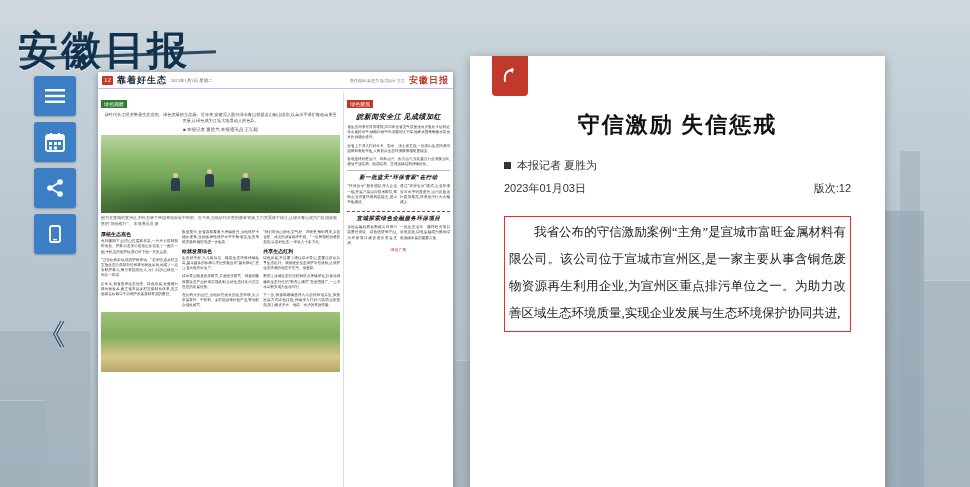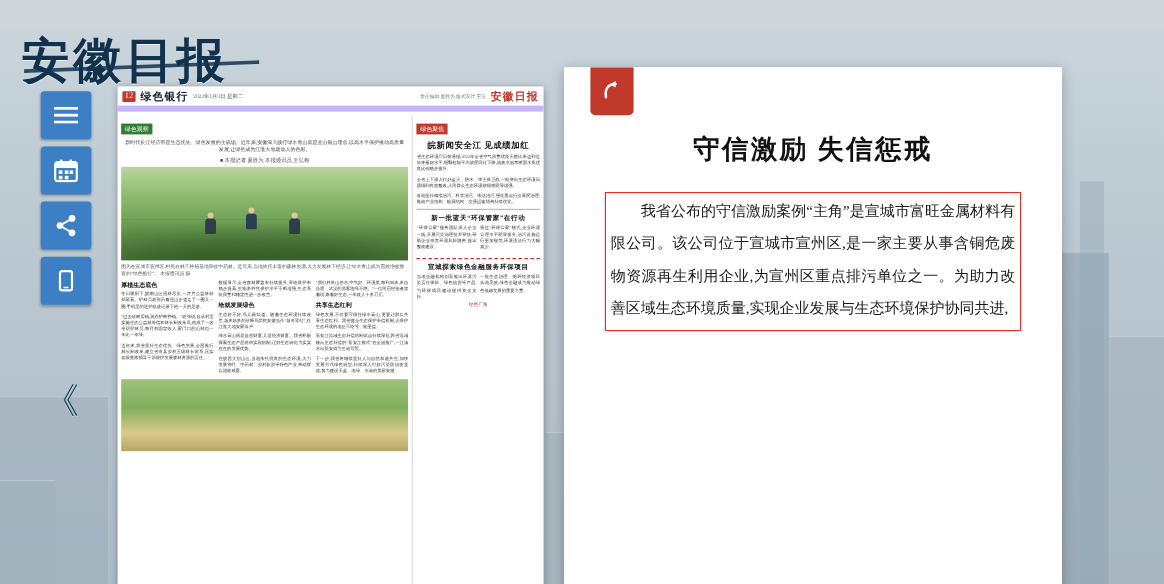--- a/index.html
+++ b/index.html
@@ -100,21 +100,21 @@
     top: 48px;
     width: 355px;
     height: 438px;
     background: #ffffff;
     box-shadow: 0 1px 6px rgba(0,0,0,0.35);
     overflow: hidden;
     font-family: "Liberation Serif", serif;
   }
   .paper-head {
     height: 16px;
-    border-bottom: 5px solid #c4b5fd;
+    border-bottom: 1px solid #c4b5fd;
     display: flex;
     align-items: center;
     padding: 0 4px;
     gap: 4px;
   }
   .ph-num {
     background: #c0392b;
     color: #fff;
     font-size: 7px;
     padding: 0 2px;
@@ -244,20 +244,21 @@
     margin: 2px 0 2px;
     break-inside: avoid;
   }
   .sidehead {
     font-size: 7px;
     font-weight: 700;
     text-align: center;
     color: #111;
     margin: 2px 0 3px;
     letter-spacing: .5px;
+    font-style: italic;
   }
   .sidehead.sm { font-size: 5.5px; }
   .sidetext {
     font-size: 3.6px;
     line-height: 5.2px;
     color: #333;
     text-align: justify;
   }
   .sidetext p { margin: 0 0 3px; }
   .two-col { column-count: 2; column-gap: 3px; }
@@ -458,21 +459,21 @@
       </svg>
     </div>
 
     <div class="rail-collapse">《</div>
   </div>
 
   <div class="paper">
 
     <div class="paper-head">
       <span class="ph-num">12</span>
-      <span class="ph-title">绿色银行</span>
+      <span class="ph-title">靠着好生态</span>
       <span class="ph-sub">2023年1月3日 星期二</span>
       <span class="ph-right">
         <span class="tiny">责任编辑 夏胜为 版式设计 王玉</span>
         <span class="ph-logo">安徽日报</span>
       </span>
     </div>
 
     <div class="paper-body">
 
       <div class="col-main">
@@ -537,21 +538,29 @@
   <div class="reader">
     <div class="back-badge">
       <svg width="20" height="20" viewBox="0 0 20 20">
         <path d="M13 4 C6 4, 4 9, 5 15" fill="none" stroke="#fff" stroke-width="2" stroke-linecap="round"></path>
         <path d="M13 1.5 L13 7 L8.5 4.5 Z" fill="#fff"></path>
       </svg>
     </div>
     <div class="reader-inner">
       <div class="art-title">守信激励 失信惩戒</div>
 
-
+      <div class="art-meta">
+        <span class="sq"></span>
+        <span>本报记者 夏胜为</span>
+      </div>
+
+      <div class="art-meta2">
+        <span>2023年01月03日</span>
+        <span>版次:12</span>
+      </div>
 
       <div class="art-body">
         <p class="highlight">我省公布的守信激励案例“主角”是宣城市富旺金属材料有限公司。该公司位于宣城市宣州区,是一家主要从事含铜危废物资源再生利用企业,为宣州区重点排污单位之一。为助力改善区域生态环境质量,实现企业发展与生态环境保护协同共进,</p>
       </div>
     </div>
   </div>
 
   <div class="taskbar">
     <div class="tb-s">S</div>
     <div class="tb-t">五</div>

